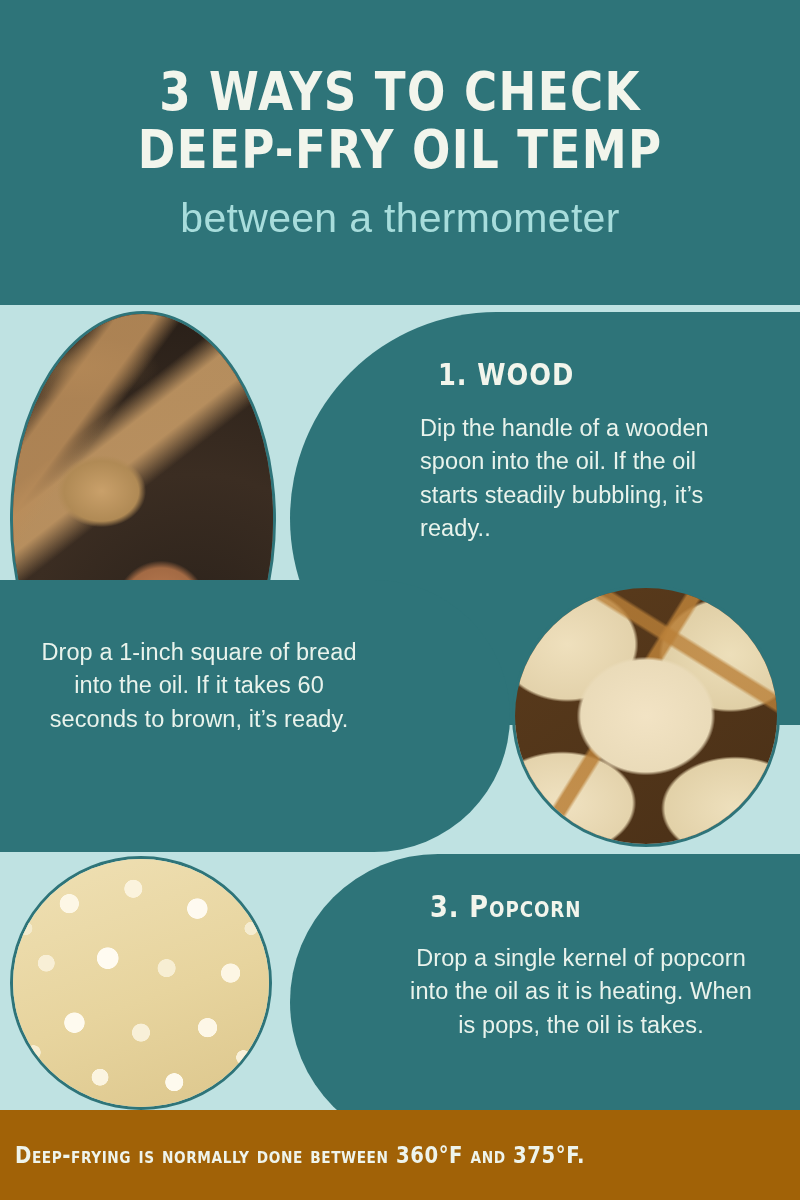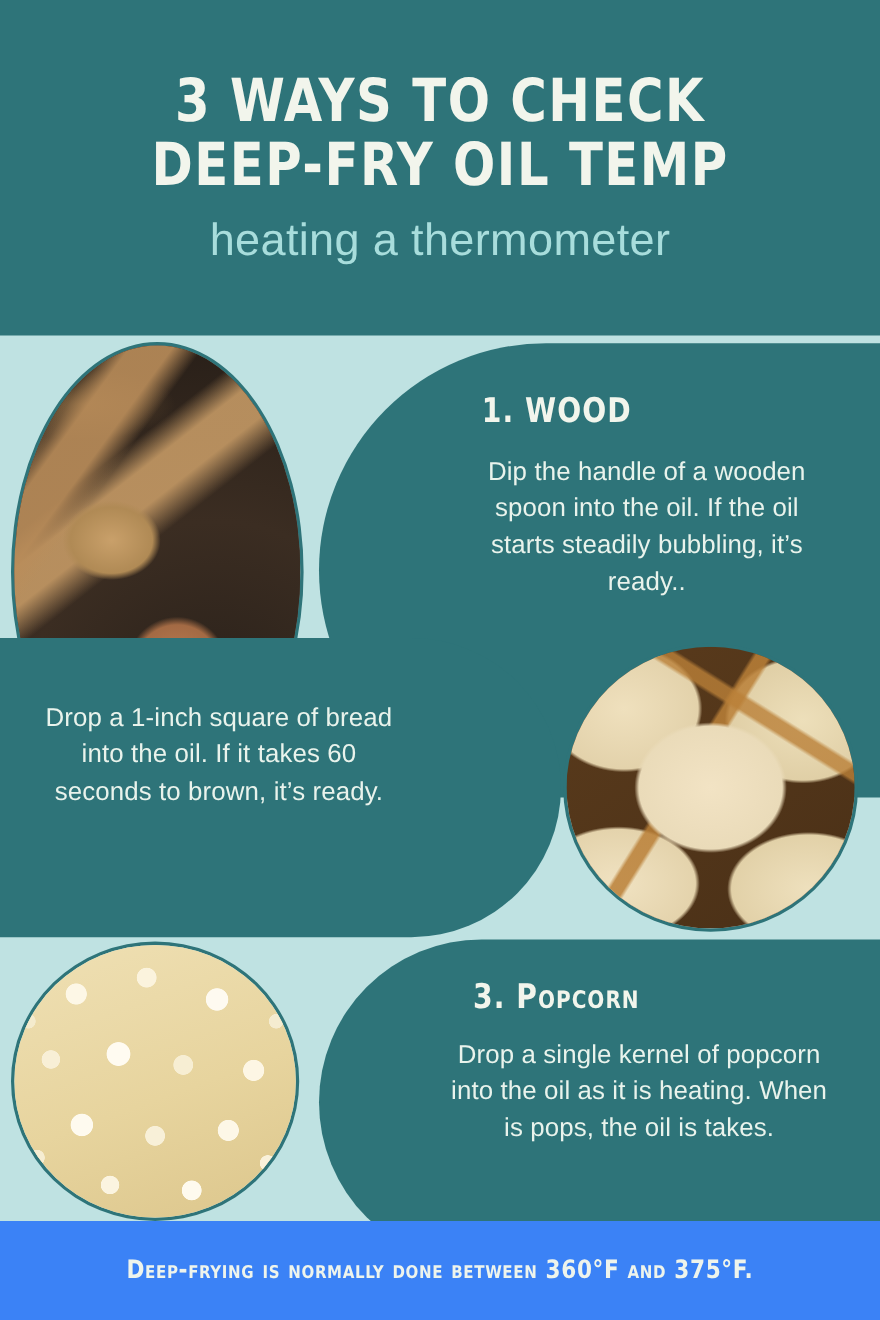--- a/index.html
+++ b/index.html
@@ -77,21 +77,21 @@
   .card1 .step-title{ text-align:left; }
   .card3 .step-title{ text-align:left; }
 
   .step-body{
     font-size:23.5px;
     line-height:1.42;
     color:#e9f3ec;
     font-weight:400;
     letter-spacing:.1px;
   }
-  .card1 .step-body{ margin-top:20px; text-align:center; }
+  .card1 .step-body{ margin-top:20px; }
   .card2 .step-body{ margin-top:20px; text-align:center; }
   .card3 .step-body{ margin-top:18px; text-align:center; }
 
   .card1 .hdr-wrap{ padding-left:18px; }
   .card3 .hdr-wrap{ padding-left:30px; }
 
   
   .photo{
     position:absolute;
     border-radius:50%;
@@ -145,41 +145,41 @@
       radial-gradient(circle 12px at 8% 78%, #f6edd2 0 58%, rgba(0,0,0,0) 62%),
       radial-gradient(circle 12px at 90% 80%, #f9f1da 0 58%, rgba(0,0,0,0) 62%),
       radial-gradient(circle 11px at 5% 28%, #f4ebcd 0 58%, rgba(0,0,0,0) 62%),
       radial-gradient(circle 11px at 93% 28%, #f5ecd0 0 58%, rgba(0,0,0,0) 62%),
       linear-gradient(160deg,#efe0b4 0%,#e7d49e 55%,#dcc68c 100%);
   }
 
   
   .footer{
     position:absolute; left:0; top:1110px; width:800px; height:90px;
-    background:#3b82f6;
-    display:flex; align-items:center; justify-content:center;
+    background:#a16207;
+    display:flex; align-items:center; 
   }
   .footer-text{
     font-family:"DejaVu Sans Condensed","Liberation Sans Narrow","Liberation Sans",sans-serif;
     font-weight:bold;
     font-variant:small-caps;
     color:#eef4ec;
     font-size:23px;
     letter-spacing:.6px;
     transform:scaleX(.95);
     white-space:nowrap;
   }
 </style>
 </head>
 <body>
 
 <div class="header">
   <div class="title-line">3 Ways to Check</div>
   <div class="title-line">Deep-Fry Oil Temp</div>
-  <div class="subtitle">heating a thermometer</div>
+  <div class="subtitle">between a thermometer</div>
 </div>
 
 <div class="photo ph-spoons">
   <div class="photo-inner img-spoons"></div>
 </div>
 <div class="card card1">
   <div class="hdr-wrap">
     <div class="step-title">1.  WOOD</div>
   </div>
   <div class="step-body">Dip the handle of a wooden spoon into the oil. If the oil starts steadily bubbling, it’s ready..</div>

